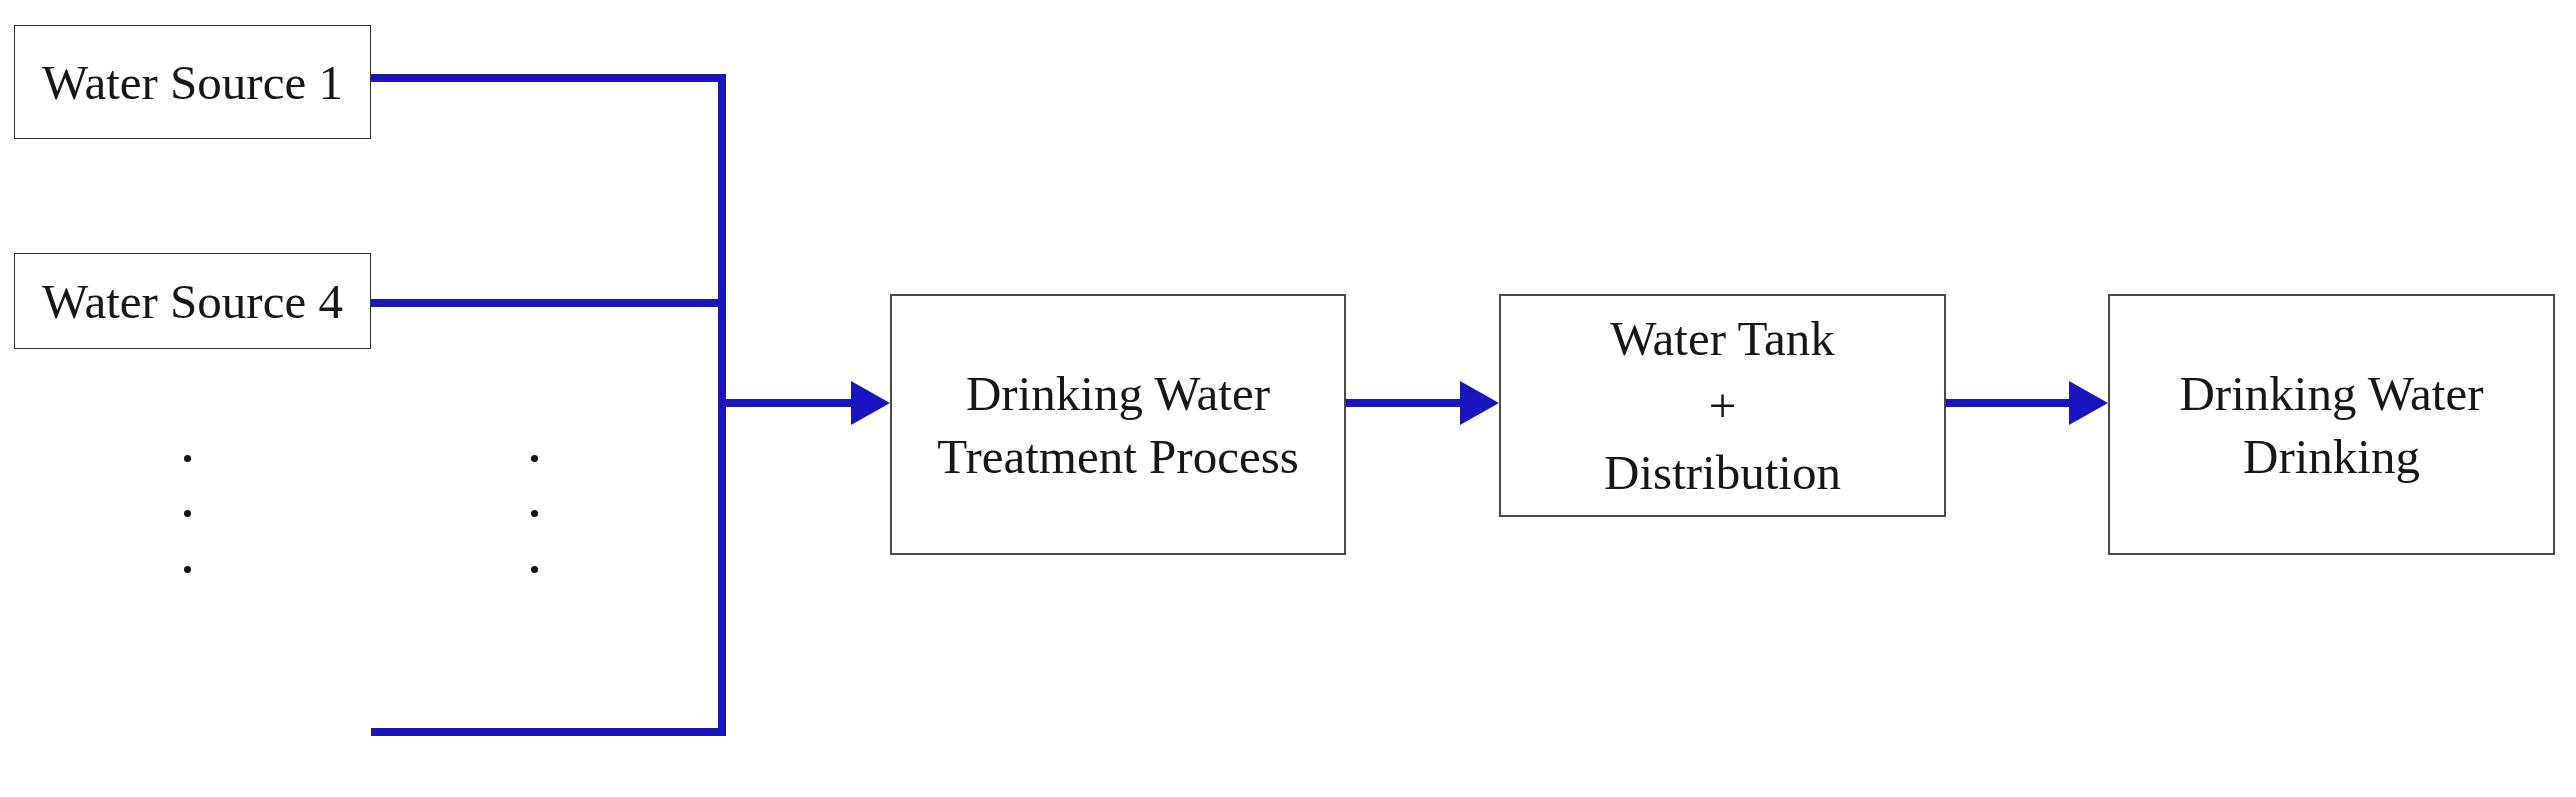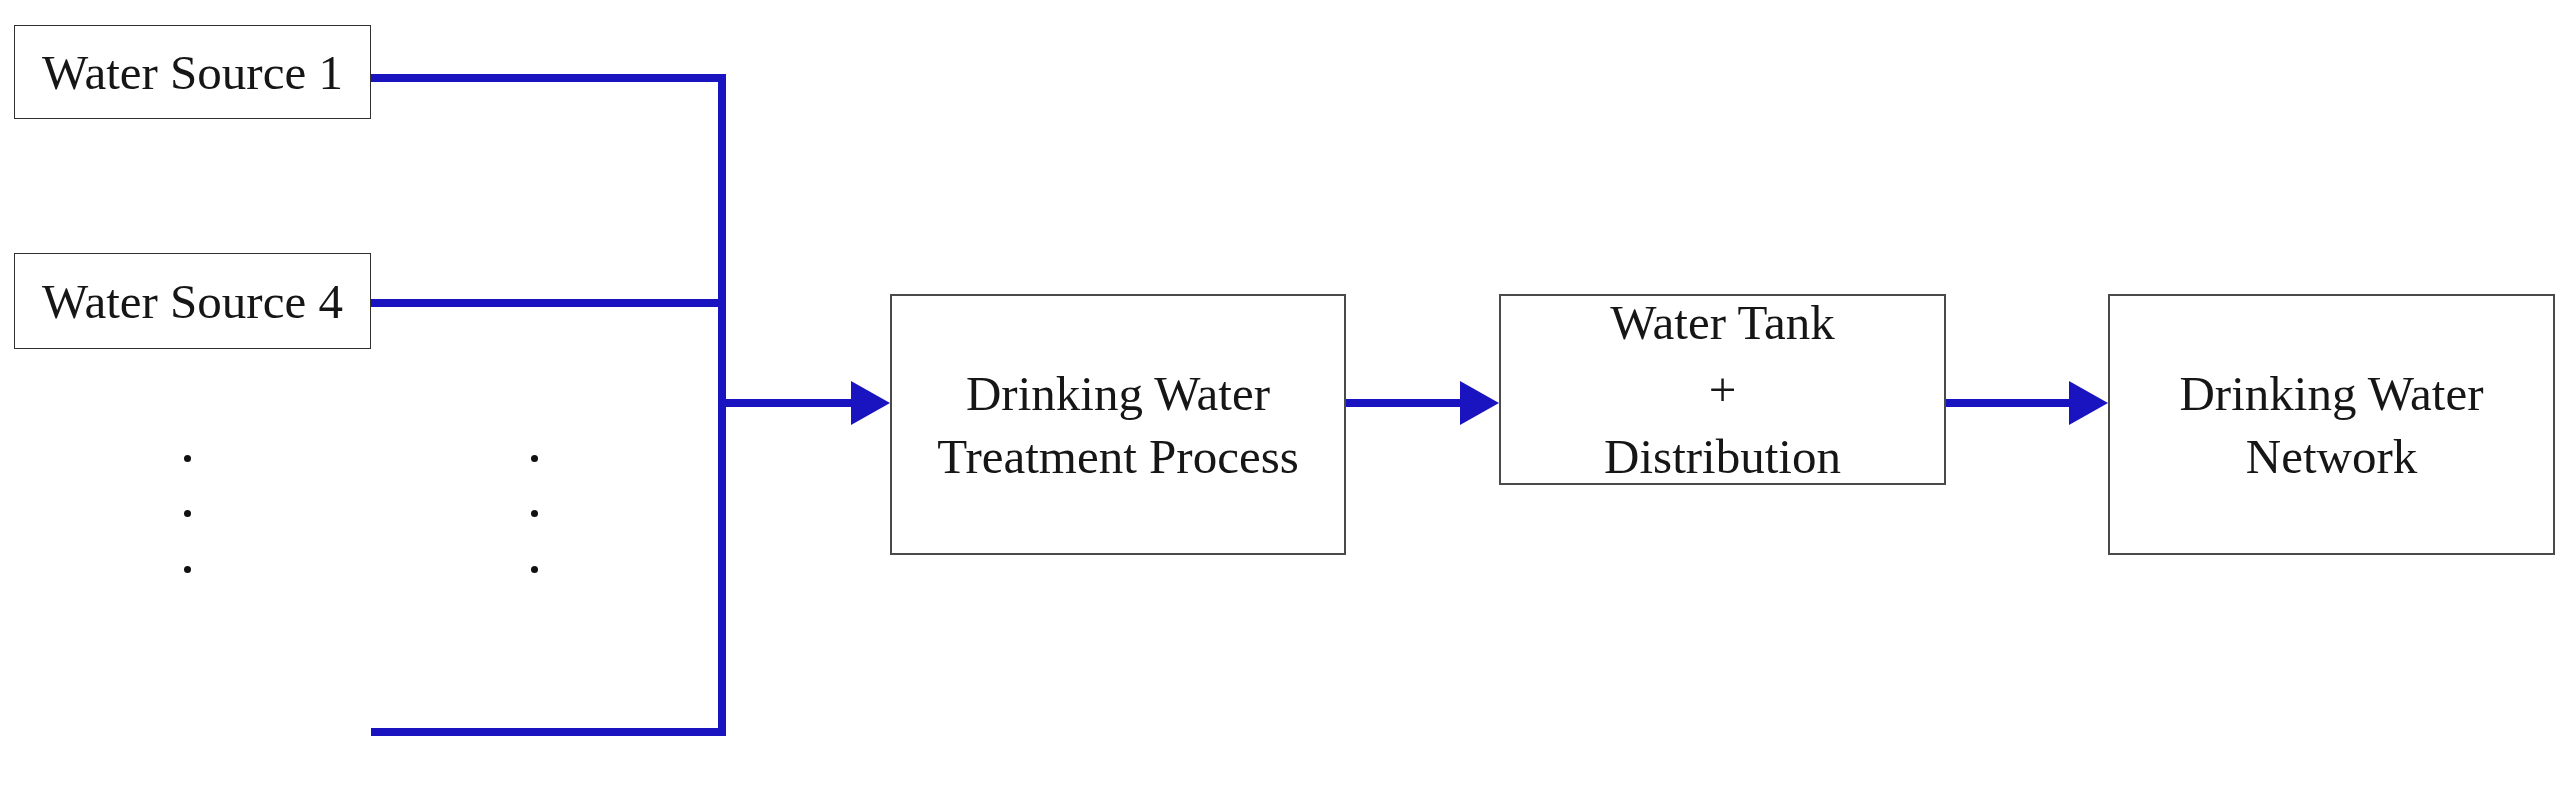--- a/index.html
+++ b/index.html
@@ -23,21 +23,21 @@
     display: flex;
     align-items: center;
     justify-content: center;
     text-align: center;
     font-size: 49px;
     line-height: 63px;
   }
   .source-box {
     border: 1.6px solid #303030;
     width: 357px;
-    height: 94px;
+    height: 114px;
     left: 14px;
   }
   .stage-box {
     border: 2.4px solid #4a4a4a;
     top: 294px;
     height: 261px;
   }
   .stage-label span { display: block; }
   .connector {
     position: absolute;
@@ -72,21 +72,21 @@
   #arrow-1-shaft { left: 721px;  top: 399px; width: 131px; height: 7.8px; }
   #arrow-1-head  { left: 851px; top: 381px; }
   
   #arrow-2-shaft { left: 1346px; top: 399px; width: 115px; height: 7.8px; }
   #arrow-2-head  { left: 1460px; top: 381px; }
   
   #arrow-3-shaft { left: 1946px; top: 399px; width: 124px; height: 7.8px; }
   #arrow-3-head  { left: 2069px; top: 381px; }
   
   #stage-treatment { left: 890px; width: 456px; }
-  #stage-tank      { left: 1499px; width: 447px; height: 191px; line-height: 67px; }
+  #stage-tank      { left: 1499px; width: 447px; height: 223px; line-height: 67px; }
   #stage-network   { left: 2108px; width: 447px; }
   
   .dot-col-left.d1  { left: 184px; top: 455px; }
   .dot-col-left.d2  { left: 184px; top: 510px; }
   .dot-col-left.d3  { left: 184px; top: 566px; }
   .dot-col-right.d1 { left: 531px; top: 455px; }
   .dot-col-right.d2 { left: 531px; top: 510px; }
   .dot-col-right.d3 { left: 531px; top: 566px; }
 </style>
 </head>
@@ -133,18 +133,18 @@
       <span>Distribution</span>
     </div>
   </div>
 
   <div class="connector" id="arrow-3-shaft"></div>
   <div class="arrowhead" id="arrow-3-head"></div>
 
   <div class="box stage-box" id="stage-network">
     <div class="stage-label">
       <span>Drinking Water</span>
-      <span>Network</span>
+      <span>Drinking</span>
     </div>
   </div>
 
 </div>
 
 
 </body></html>

